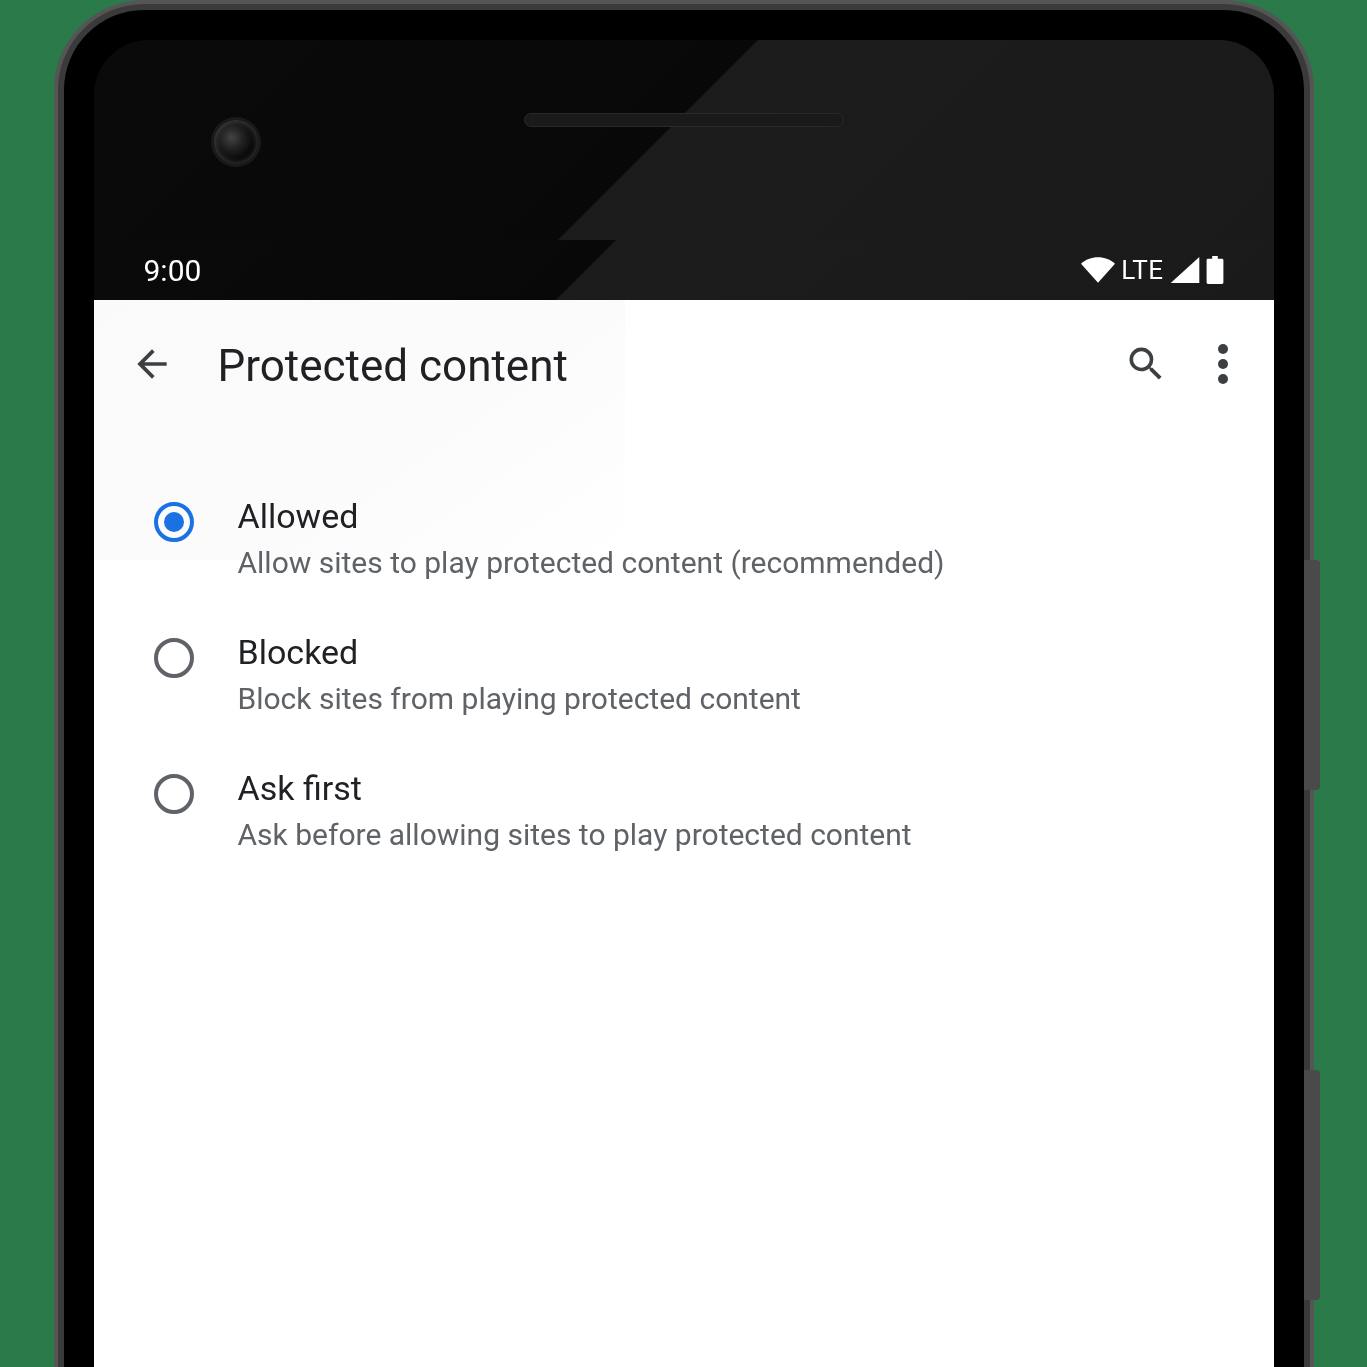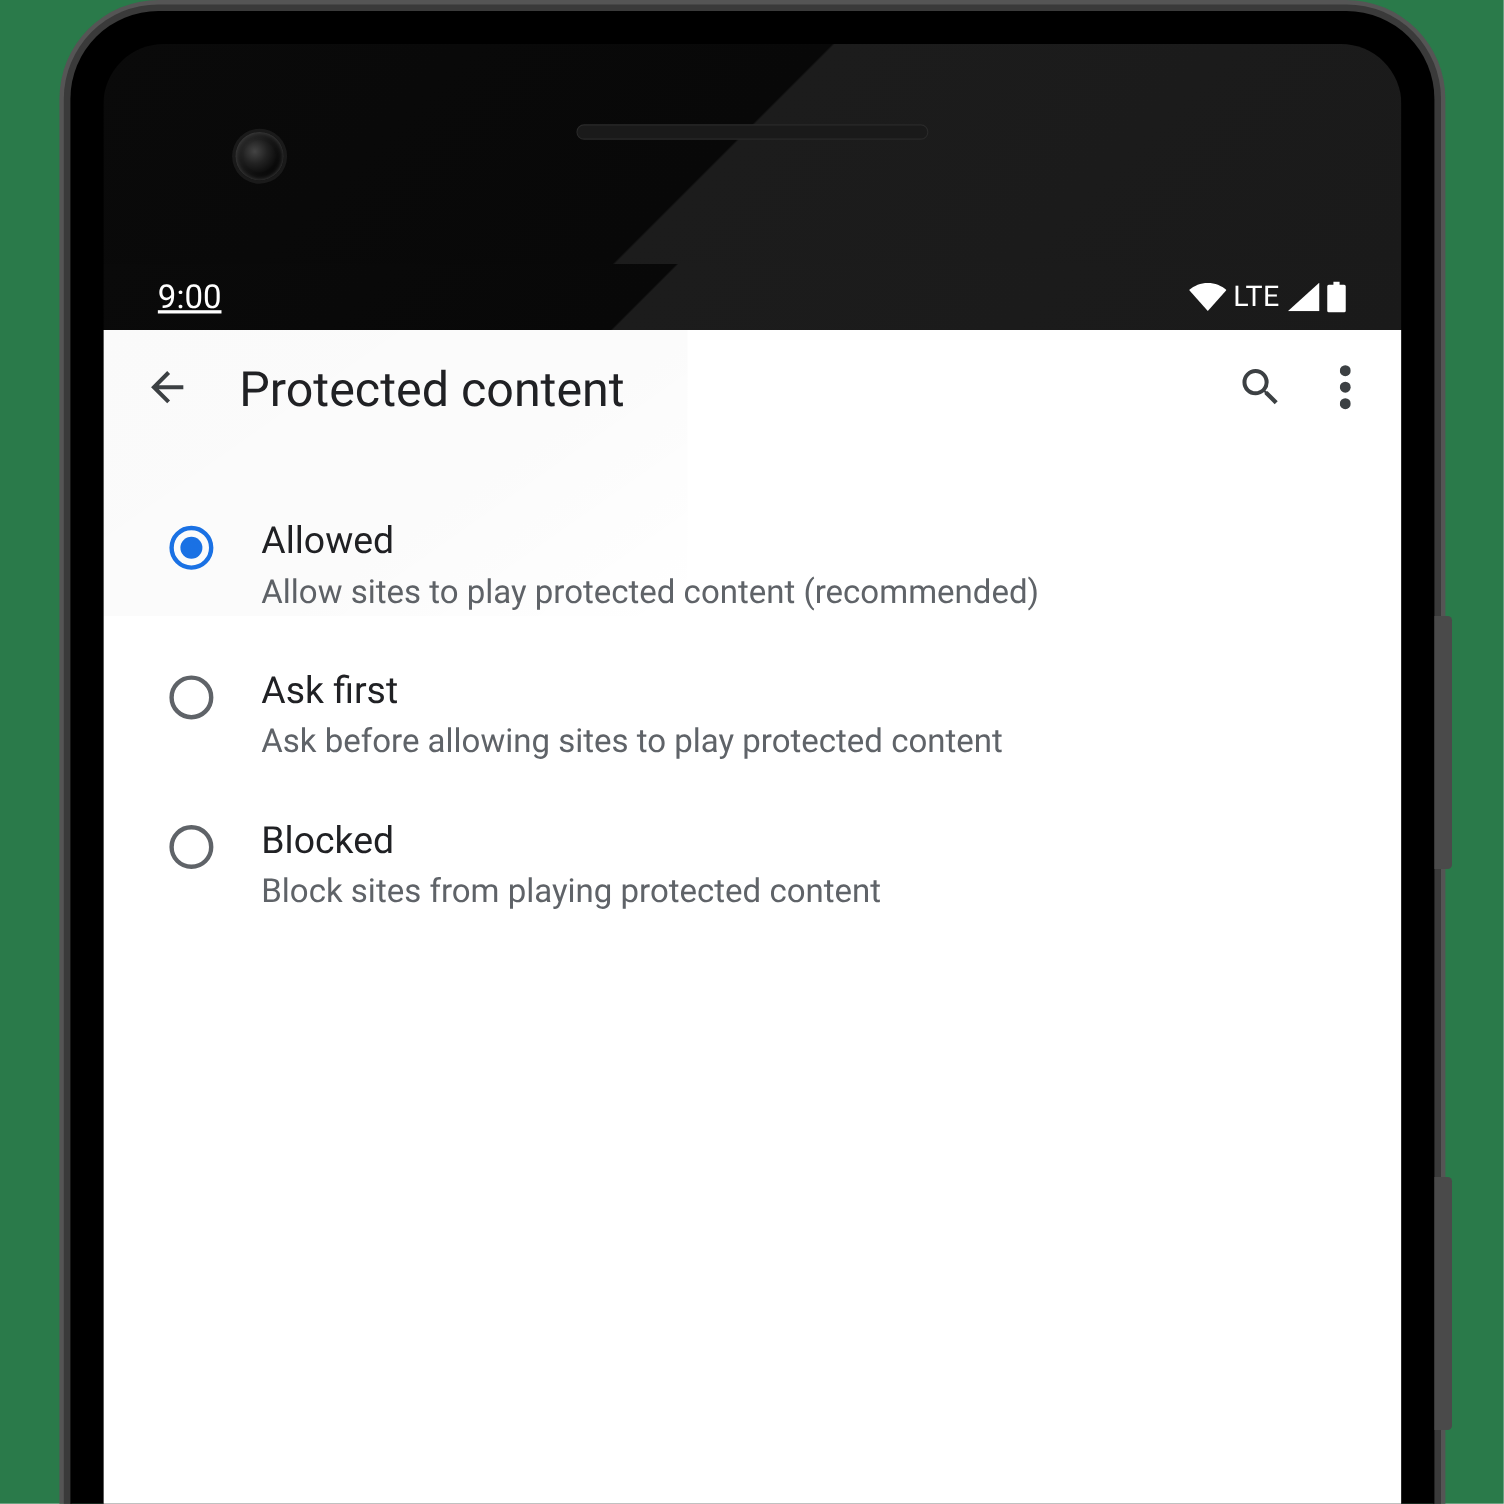--- a/index.html
+++ b/index.html
@@ -60,21 +60,20 @@
   background: linear-gradient(135deg, #0a0a0a 0%, #080808 42%, #1c1c1c 42.2%, #1a1a1a 100%);
   display: flex;
   align-items: center;
   justify-content: space-between;
   padding: 0 50px;
   color: #fff;
 }
 .status-time {
   font-size: 30px;
   font-weight: 400;
-  text-decoration: underline;
 }
 .status-icons {
   display: flex;
   align-items: center;
   gap: 6px;
 }
 .status-icons svg { display: block; }
 .lte-text {
   font-size: 26px;
   font-weight: 400;
@@ -92,21 +91,21 @@
   top: 0;
   left: 0;
   width: 45%;
   height: 260px;
   background: linear-gradient(145deg, rgba(0,0,0,0.02) 0%, rgba(0,0,0,0.015) 60%, transparent 100%);
   pointer-events: none;
 }
 .app-bar {
   display: flex;
   align-items: center;
-  padding: 28px 36px;
+  padding: 40px 36px;
   gap: 44px;
   position: relative;
 }
 .back-icon {
   color: #3c4043;
   cursor: pointer;
   flex-shrink: 0;
 }
 .page-title {
   font-size: 44px;
@@ -255,31 +254,31 @@
             <div class="radio-title">Allowed</div>
             <div class="radio-desc">Allow sites to play protected content (recommended)</div>
           </div>
         </div>
 
         <div class="radio-item">
           <div class="radio">
             <div class="radio-outer"></div>
           </div>
           <div class="radio-text">
-            <div class="radio-title">Ask first</div>
-            <div class="radio-desc">Ask before allowing sites to play protected content</div>
+            <div class="radio-title">Blocked</div>
+            <div class="radio-desc">Block sites from playing protected content</div>
           </div>
         </div>
 
         <div class="radio-item">
           <div class="radio">
             <div class="radio-outer"></div>
           </div>
           <div class="radio-text">
-            <div class="radio-title">Blocked</div>
-            <div class="radio-desc">Block sites from playing protected content</div>
+            <div class="radio-title">Ask first</div>
+            <div class="radio-desc">Ask before allowing sites to play protected content</div>
           </div>
         </div>
 
       </div>
     </div>
   </div>
 </div>
 
 </body></html>

